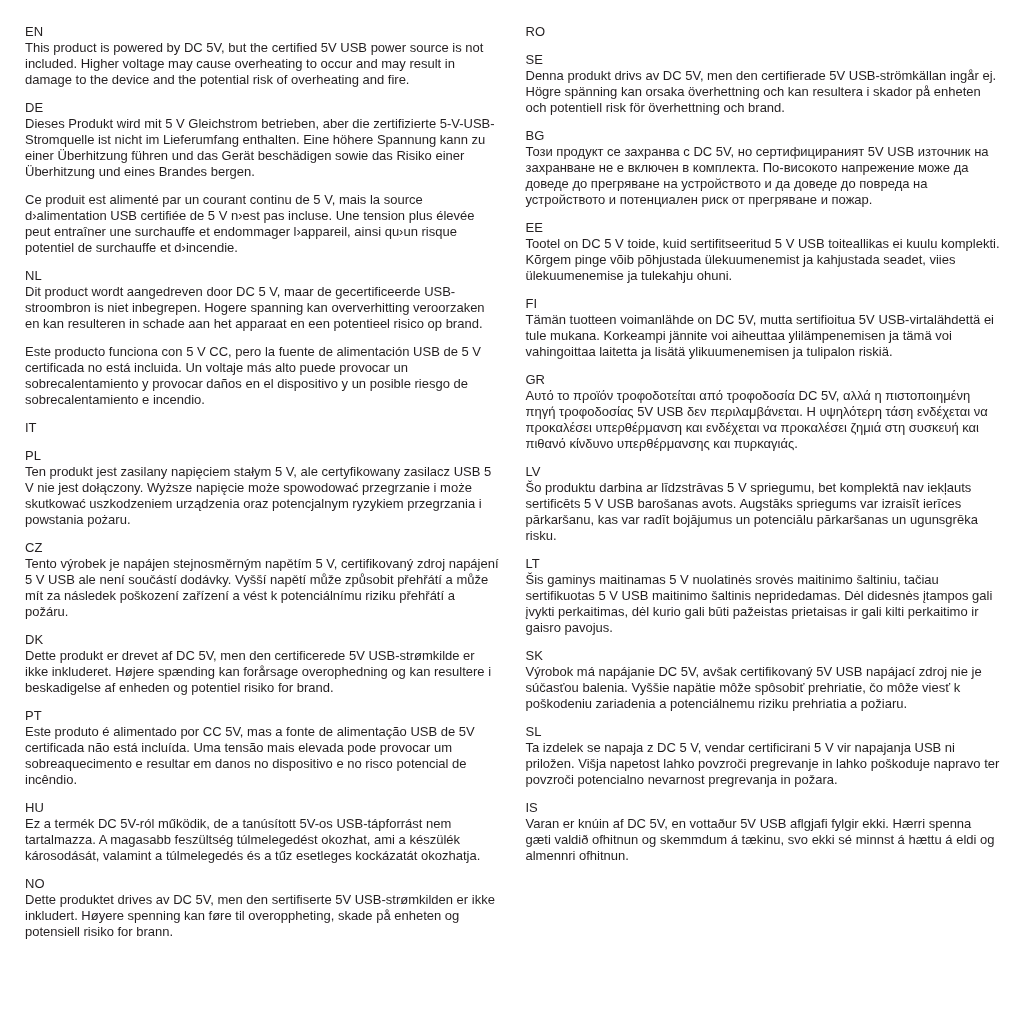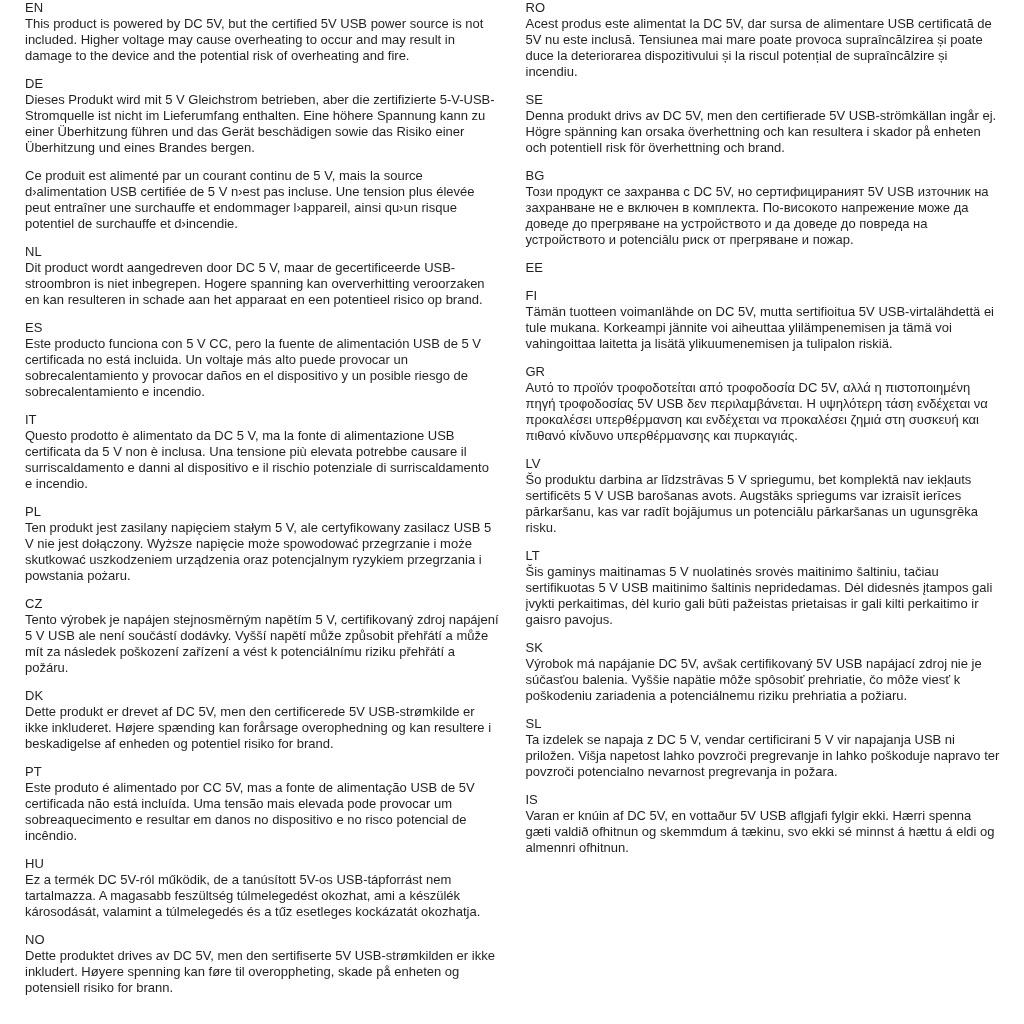--- a/index.html
+++ b/index.html
@@ -4,21 +4,21 @@
 <style>
   html, body {
     margin: 0;
     padding: 0;
     background: #ffffff;
   }
   .page {
     width: 1024px;
     height: 1024px;
     box-sizing: border-box;
-    padding: 0 24px 10px 25px;
+    padding: 24px 24px 10px 25px;
     display: flex;
     gap: 26px;
     background: #ffffff;
     color: #231f20;
     font-family: "Liberation Sans", "DejaVu Sans", sans-serif;
     font-size: 13px;
     line-height: 16px;
     overflow: hidden;
   }
   .column {
@@ -57,27 +57,25 @@
     <section class="lang">
       <p class="text">Ce produit est alimenté par un courant continu de 5 V, mais la source d›alimentation USB certifiée de 5 V n›est pas incluse. Une tension plus élevée peut entraîner une surchauffe et endommager l›appareil, ainsi qu›un risque potentiel de surchauffe et d›incendie.</p>
     </section>
 
     <section class="lang">
       <div class="code">NL</div>
       <p class="text">Dit product wordt aangedreven door DC 5 V, maar de gecertificeerde USB-stroombron is niet inbegrepen. Hogere spanning kan oververhitting veroorzaken en kan resulteren in schade aan het apparaat en een potentieel risico op brand.</p>
     </section>
 
     <section class="lang">
-      <div class="code">ES</div>
       <p class="text">Este producto funciona con 5 V CC, pero la fuente de alimentación USB de 5 V certificada no está incluida. Un voltaje más alto puede provocar un sobrecalentamiento y provocar daños en el dispositivo y un posible riesgo de sobrecalentamiento e incendio.</p>
     </section>
 
     <section class="lang">
       <div class="code">IT</div>
-      <p class="text">Questo prodotto è alimentato da DC 5 V, ma la fonte di alimentazione USB certificata da 5 V non è inclusa. Una tensione più elevata potrebbe causare il surriscaldamento e danni al dispositivo e il rischio potenziale di surriscaldamento e incendio.</p>
     </section>
 
     <section class="lang">
       <div class="code">PL</div>
       <p class="text">Ten produkt jest zasilany napięciem stałym 5 V, ale certyfikowany zasilacz USB 5 V nie jest dołączony. Wyższe napięcie może spowodować przegrzanie i może skutkować uszkodzeniem urządzenia oraz potencjalnym ryzykiem przegrzania i powstania pożaru.</p>
     </section>
 
     <section class="lang">
       <div class="code">CZ</div>
       <p class="text">Tento výrobek je napájen stejnosměrným napětím 5 V, certifikovaný zdroj napájení 5 V USB ale není součástí dodávky. Vyšší napětí může způsobit přehřátí a může mít za následek poškození zařízení a vést k potenciálnímu riziku přehřátí a požáru.</p>
@@ -102,35 +100,35 @@
       <div class="code">NO</div>
       <p class="text">Dette produktet drives av DC 5V, men den sertifiserte 5V USB-strømkilden er ikke inkludert. Høyere spenning kan føre til overoppheting, skade på enheten og potensiell risiko for brann.</p>
     </section>
 
   </div>
 
   <div class="column">
 
     <section class="lang">
       <div class="code">RO</div>
-      <p class="text">Acest produs este alimentat la DC 5V, dar sursa de alimentare USB certificată de 5V nu este inclusă. Tensiunea mai mare poate provoca supraîncălzirea și poate duce la deteriorarea dispozitivului și la riscul potențial de supraîncălzire și incendiu.</p>
     </section>
 
     <section class="lang">
       <div class="code">SE</div>
       <p class="text">Denna produkt drivs av DC 5V, men den certifierade 5V USB-strömkällan ingår ej. Högre spänning kan orsaka överhettning och kan resultera i skador på enheten och potentiell risk för överhettning och brand.</p>
     </section>
 
     <section class="lang">
       <div class="code">BG</div>
-      <p class="text">Този продукт се захранва с DC 5V, но сертифицираният 5V USB източник на захранване не е включен в комплекта. По-високото напрежение може да доведе до прегряване на устройството и да доведе до повреда на устройството и potenciālu риск от прегряване и пожар.</p>
+      <p class="text">Този продукт се захранва с DC 5V, но сертифицираният 5V USB източник на захранване не е включен в комплекта. По-високото напрежение може да доведе до прегряване на устройството и да доведе до повреда на устройството и потенциален риск от прегряване и пожар.</p>
     </section>
 
     <section class="lang">
       <div class="code">EE</div>
+      <p class="text">Tootel on DC 5 V toide, kuid sertifitseeritud 5 V USB toiteallikas ei kuulu komplekti. Kõrgem pinge võib põhjustada ülekuumenemist ja kahjustada seadet, viies ülekuumenemise ja tulekahju ohuni.</p>
     </section>
 
     <section class="lang">
       <div class="code">FI</div>
       <p class="text">Tämän tuotteen voimanlähde on DC 5V, mutta sertifioitua 5V USB-virtalähdettä ei tule mukana. Korkeampi jännite voi aiheuttaa ylilämpenemisen ja tämä voi vahingoittaa laitetta ja lisätä ylikuumenemisen ja tulipalon riskiä.</p>
     </section>
 
     <section class="lang">
       <div class="code">GR</div>
       <p class="text">Αυτό το προϊόν τροφοδοτείται από τροφοδοσία DC 5V, αλλά η πιστοποιημένη πηγή τροφοδοσίας 5V USB δεν περιλαμβάνεται. Η υψηλότερη τάση ενδέχεται να προκαλέσει υπερθέρμανση και ενδέχεται να προκαλέσει ζημιά στη συσκευή και πιθανό κίνδυνο υπερθέρμανσης και πυρκαγιάς.</p>

